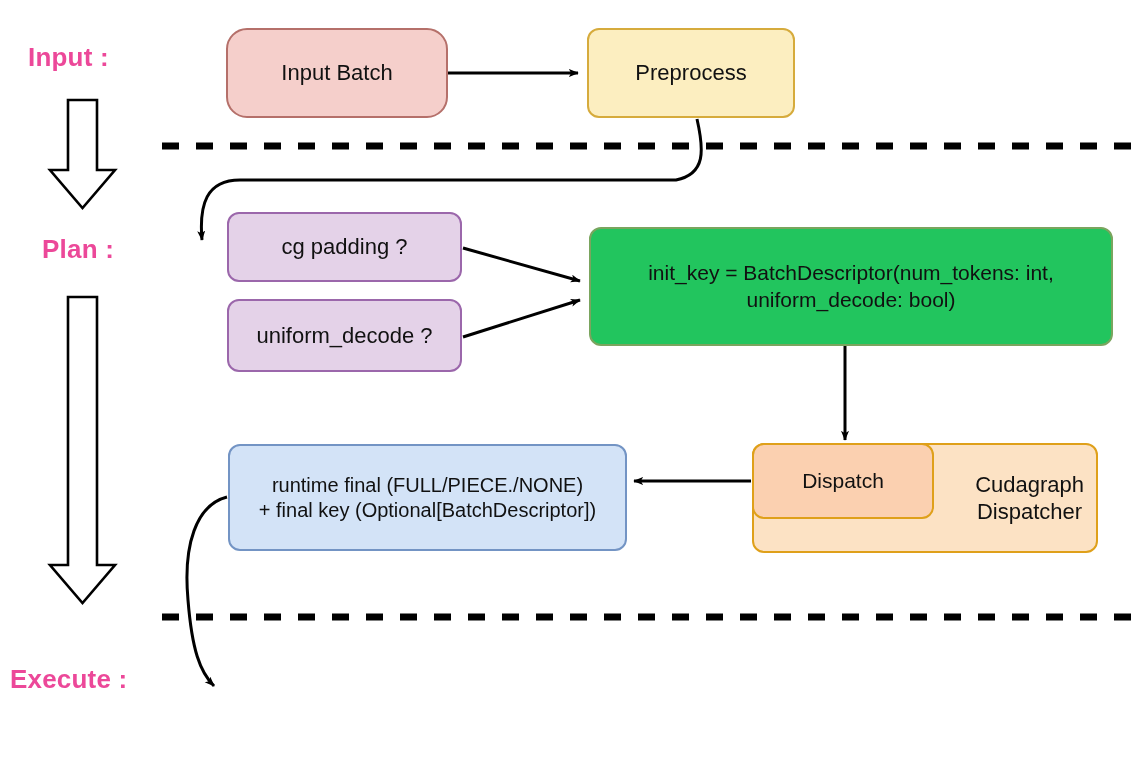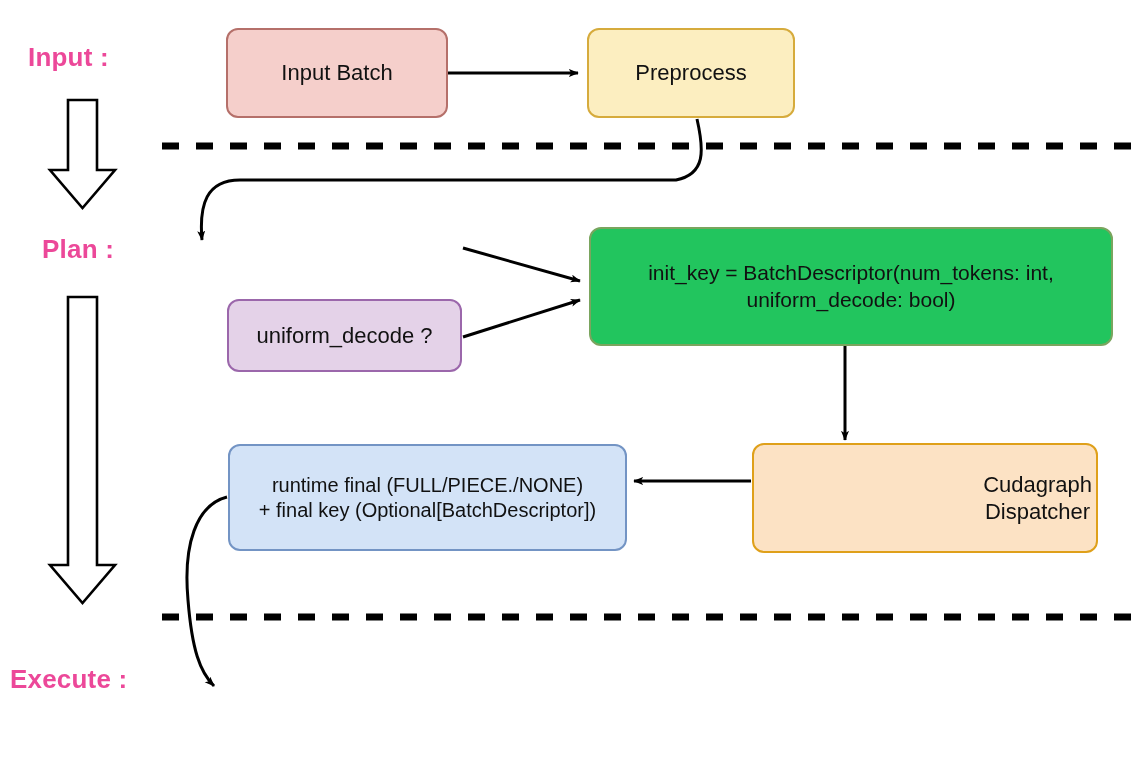--- a/index.html
+++ b/index.html
@@ -90,43 +90,49 @@
 
     <line x1="751" y1="481" x2="634" y2="481" stroke="#000000" stroke-width="3" marker-end="url(#ahead)"></line>
 
     <path d="M227,497 C196,505 183,545 188,600 C192,650 200,672 214,686" fill="none" stroke="#000000" stroke-width="3" marker-end="url(#ahead)"></path>
   </svg>
 
   <div class="stage-label" style="left:28px; top:42px;">Input :</div>
   <div class="stage-label" style="left:42px; top:234px;">Plan :</div>
   <div class="stage-label" style="left:10px; top:664px;">Execute :</div>
 
-  <div class="node" style="left:226px; top:28px; width:222px; height:90px; background:#f5cfcb; border-color:#b5706a;">
+  <div class="node" style="left:226px; top:28px; width:222px; height:90px; background:#f5cfcb; border-color:#b5706a;border-radius:21px;">
     <span class="txt">Input Batch</span>
   </div>
 
   <div class="node" style="left:587px; top:28px; width:208px; height:90px; background:#fceec0; border-color:#d6ab3c;">
     <span class="txt">Preprocess</span>
   </div>
 
+  <div class="node" style="left:227px; top:212px; width:235px; height:70px; background:#e4d2e8; border-color:#9b67ab;">
+    <span class="txt">cg padding ?</span>
+  </div>
 
   <div class="node" style="left:227px; top:299px; width:235px; height:73px; background:#e4d2e8; border-color:#9b67ab;padding-left:10px;">
     <span class="txt">uniform_decode ?</span>
   </div>
 
   <div class="node" style="left:589px; top:227px; width:524px; height:119px; background:#22c55e; border-color:#7aa55e; font-size:21px;">
     <span class="txt">init_key = BatchDescriptor(num_tokens: int,
 uniform_decode: bool)</span>
   </div>
 
-  <div class="node" style="left:752px; top:443px; width:346px; height:110px; background:#fce2c4; border-color:#dfa01a; align-items:center; justify-content:flex-end; padding-right:4px;">
+  <div class="node" style="left:752px; top:443px; width:346px; height:110px; background:#fce2c4; border-color:#dfa01a; align-items:center; justify-content:flex-end; padding-right:12px;">
     <span class="txt" style="width:auto;">Cudagraph
 Dispatcher</span>
   </div>
 
+  <div class="node" style="left:752px; top:443px; width:182px; height:76px; background:#fbd0b0; border-color:#dfa01a; font-size:21px;">
+    <span class="txt">Dispatch</span>
+  </div>
 
   <div class="node" style="left:228px; top:444px; width:399px; height:107px; background:#d3e3f7; border-color:#7394c4; font-size:20px;">
     <span class="txt">runtime final (FULL/PIECE./NONE)
 + final key (Optional[BatchDescriptor])</span>
   </div>
 
 
 </div>
 
 </body></html>

